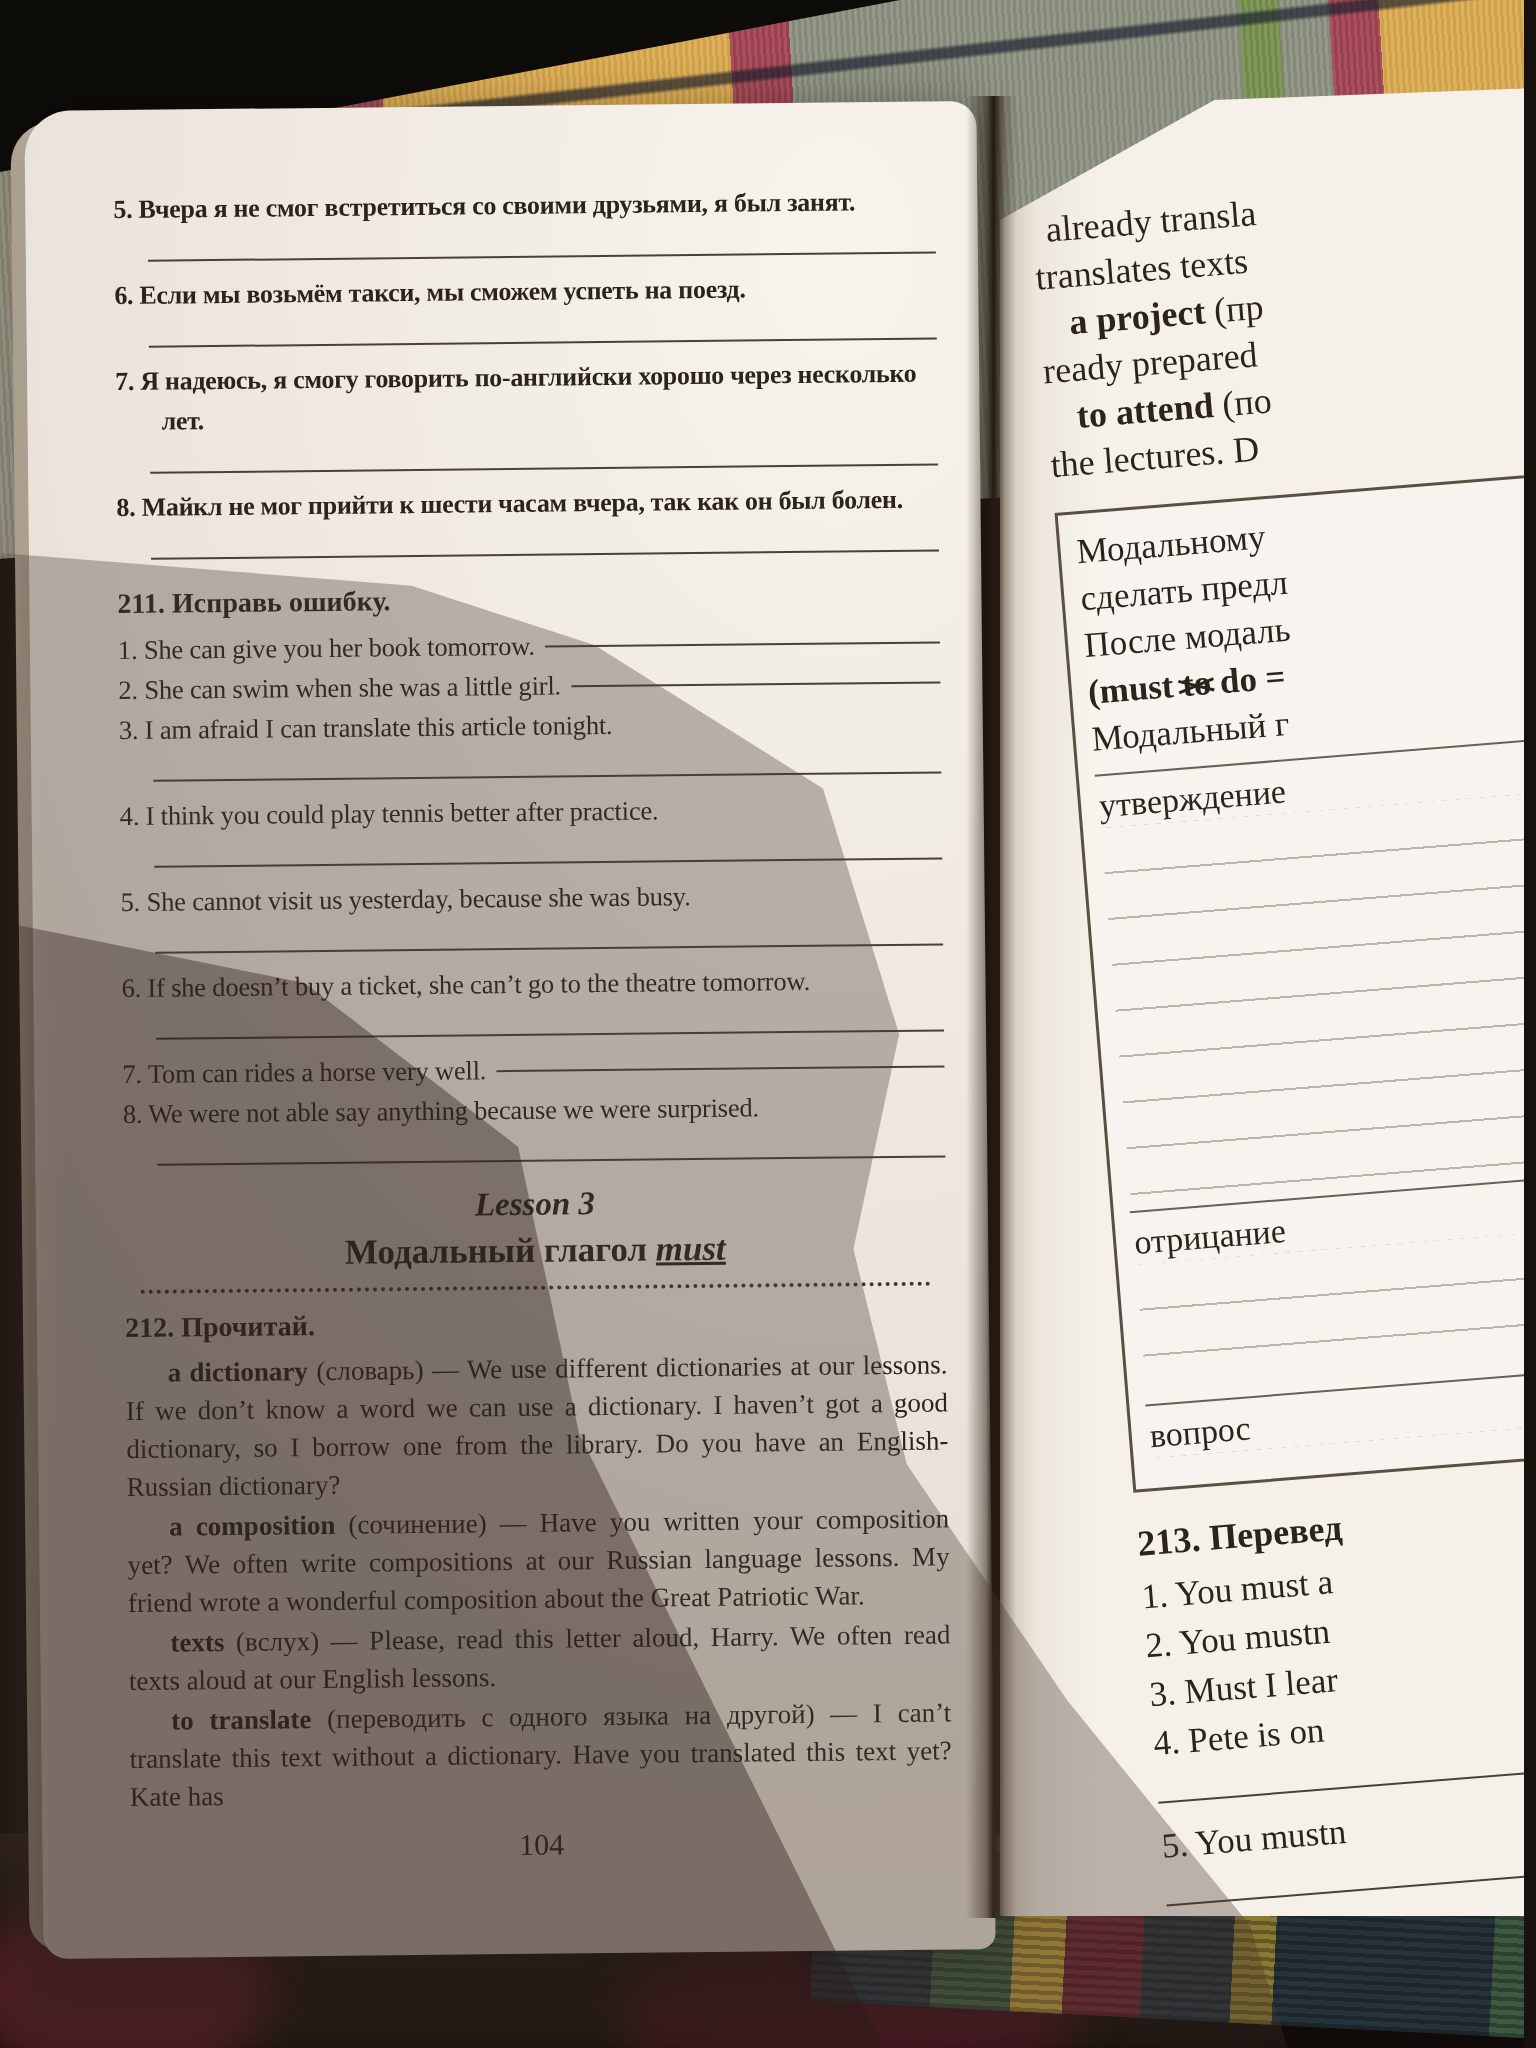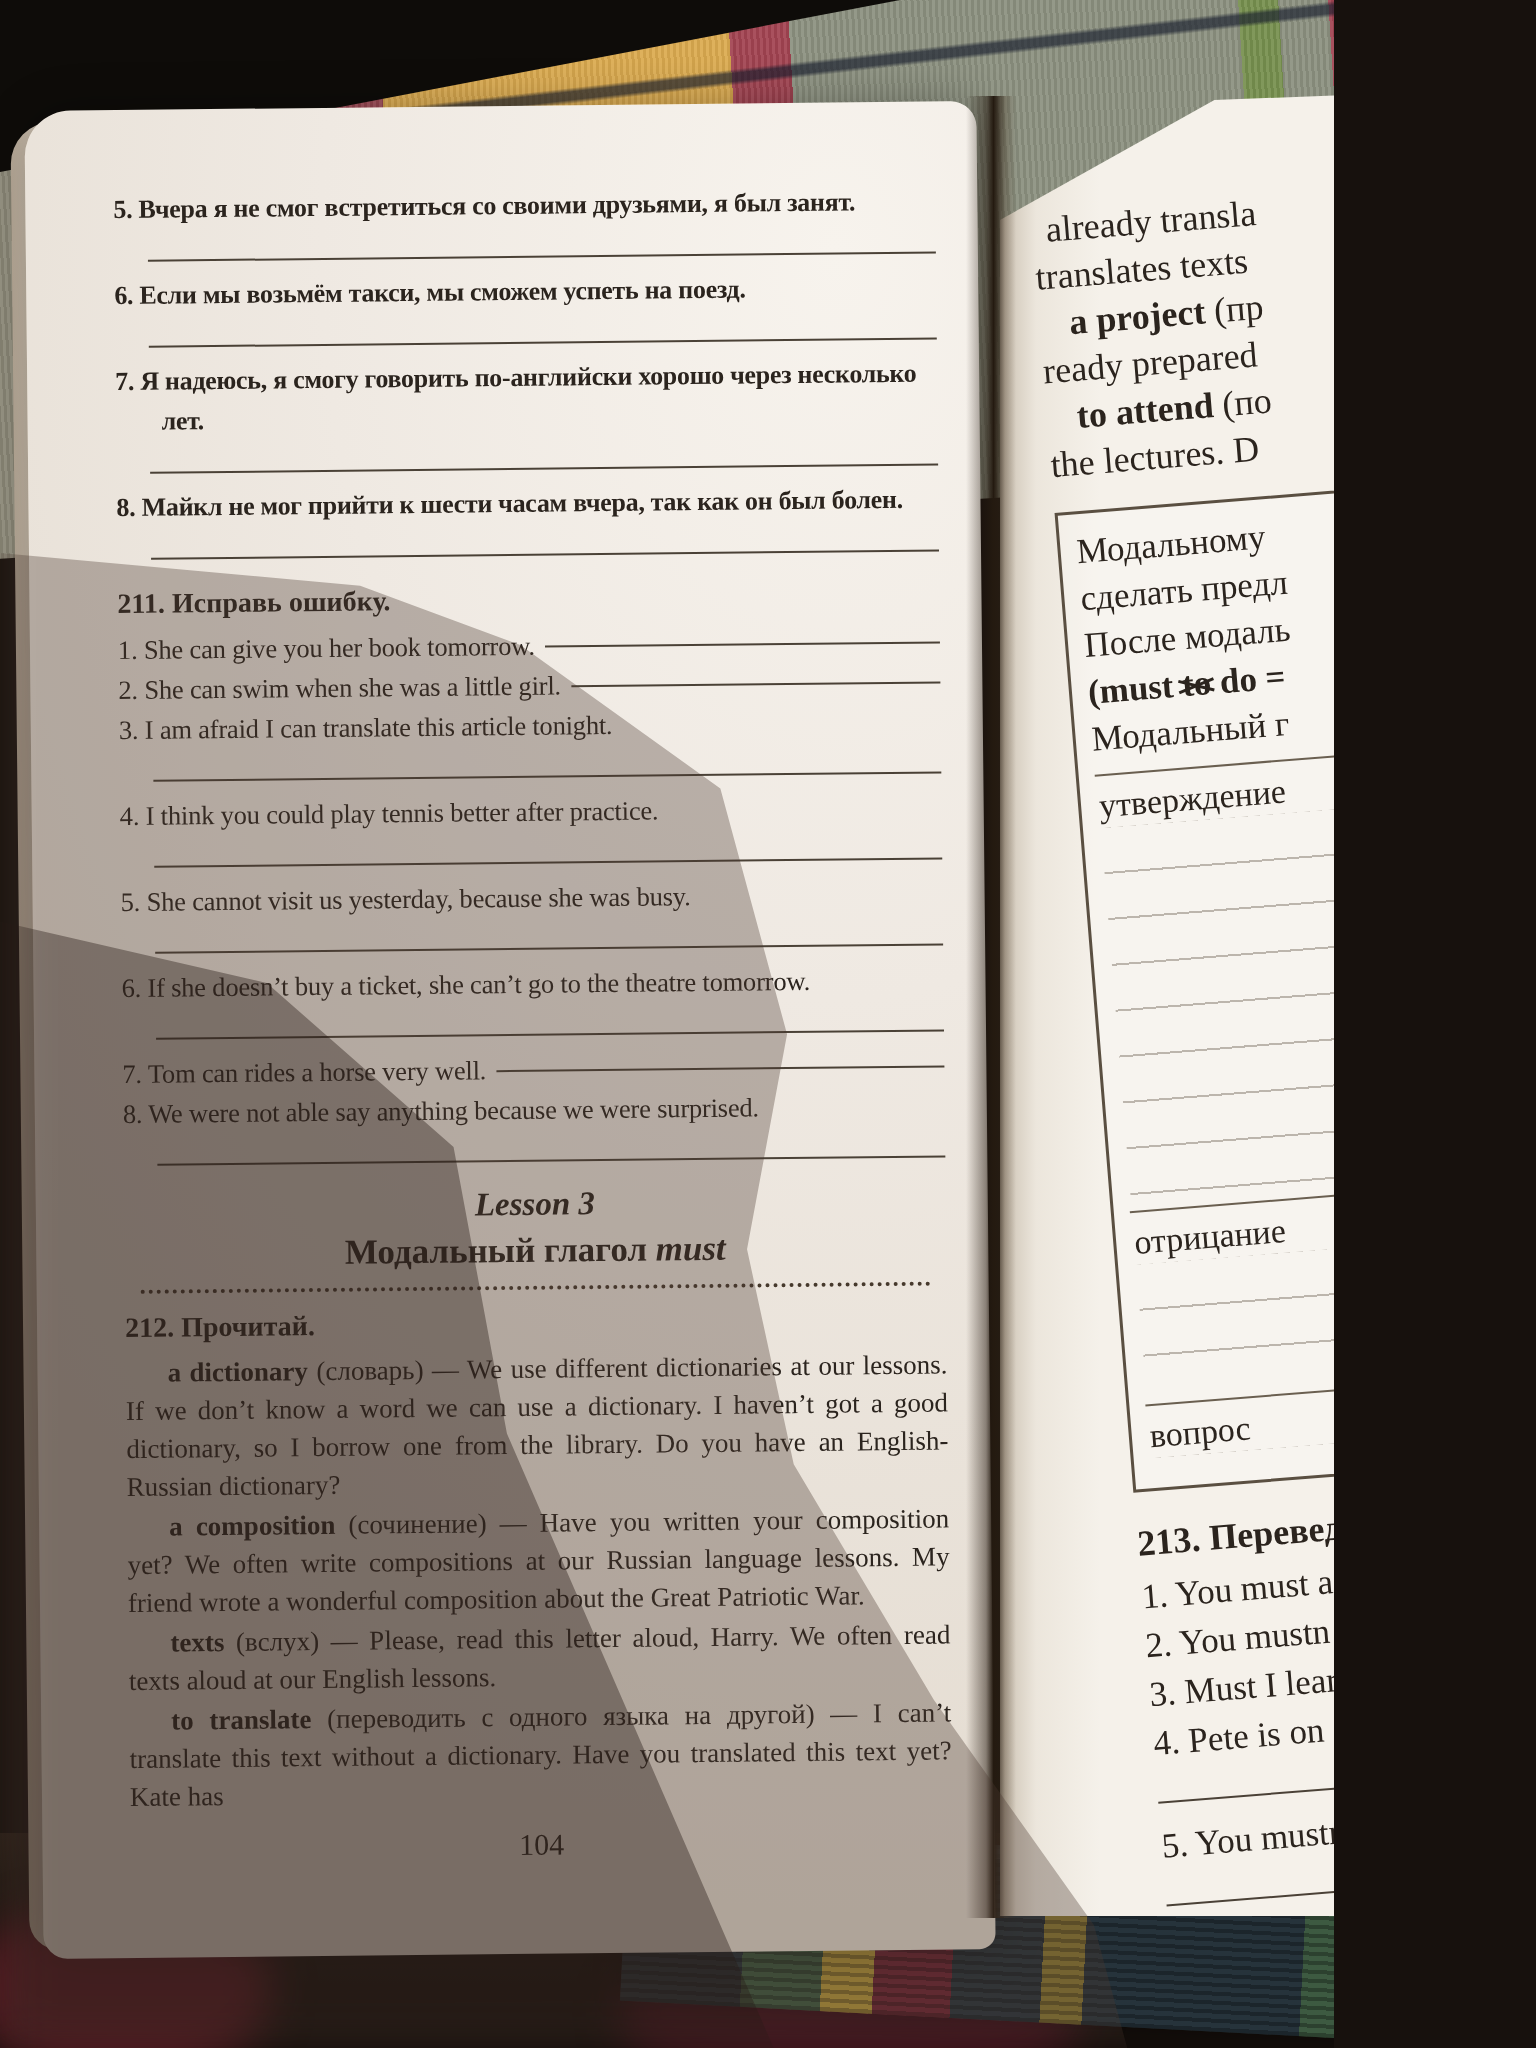--- a/index.html
+++ b/index.html
@@ -1,16 +1,16 @@
 <!DOCTYPE html>
 <html><head>
 <meta charset="utf-8">
 <style>
   html,body{margin:0;padding:0;background:#17110d;}
-  .scene{position:relative;width:1334px;height:2048px;overflow:hidden;
+  .scene{position:relative;width:1524px;height:2048px;overflow:hidden;
          font-family:"Liberation Serif","DejaVu Serif",serif;color:#2b241e;}
 
   
   .fabric-top{position:absolute;z-index:1;top:-60px;left:-40px;width:1700px;height:620px;
     transform:rotate(-3.5deg);transform-origin:left top;
     background:
       linear-gradient(177deg, rgba(0,0,0,0) 118px, rgba(22,28,44,.8) 122px, rgba(22,28,44,.8) 130px, rgba(0,0,0,0) 134px),
       linear-gradient(177deg, rgba(0,0,0,0) 216px, rgba(22,28,44,.65) 220px, rgba(22,28,44,.65) 228px, rgba(0,0,0,0) 232px),
       repeating-linear-gradient(90deg, rgba(255,255,255,.07) 0 3px, rgba(0,0,0,.06) 3px 6px),
       linear-gradient(90deg,#8e8b7a 0 355px,#9d4a55 355px 412px,#dcab50 412px 762px,#a34452 762px 822px,
@@ -54,21 +54,21 @@
   .en{font-size:26.5px;letter-spacing:-0.2px;line-height:40px;}
   .qa-text{padding-left:46px;text-indent:-46px;}
   .answer-line{height:0;border-bottom:2.5px solid #4a4136;margin:30px 0 14px 34px;}
   .row-trail{display:flex;align-items:baseline;}
   .row-trail .trail{flex:1;border-bottom:2.5px solid #4a4136;margin-left:10px;transform:translateY(-7px);}
   .ex-title{font-size:28px;font-weight:bold;margin:26px 0 10px 0;}
   .t211{margin-top:28px;}
   .lesson-head{text-align:center;margin-top:22px;}
   .lh1{font-size:33px;font-weight:bold;font-style:italic;line-height:40px;}
   .lh2{font-size:35px;font-weight:bold;line-height:46px;margin-top:4px;}
-  .lh2 em{font-style:italic;}
+  .lh2 em{font-style:italic;text-decoration:underline;}
   .dotted-rule{margin:12px auto 0;width:96%;height:0;border-bottom:4px dotted #46392c;}
   .t212{margin-top:18px;}
   .vocab{font-size:27px;line-height:38px;text-align:justify;text-indent:42px;margin:0 0 2px 0;}
   .vocab b{font-weight:bold;}
   .pagenum{text-align:center;font-size:30px;margin-top:16px;}
 
   
   .rp-line{font-size:36px;line-height:47px;white-space:nowrap;}
   .rp-line b{font-weight:bold;}
   .ind{margin-left:30px;}

